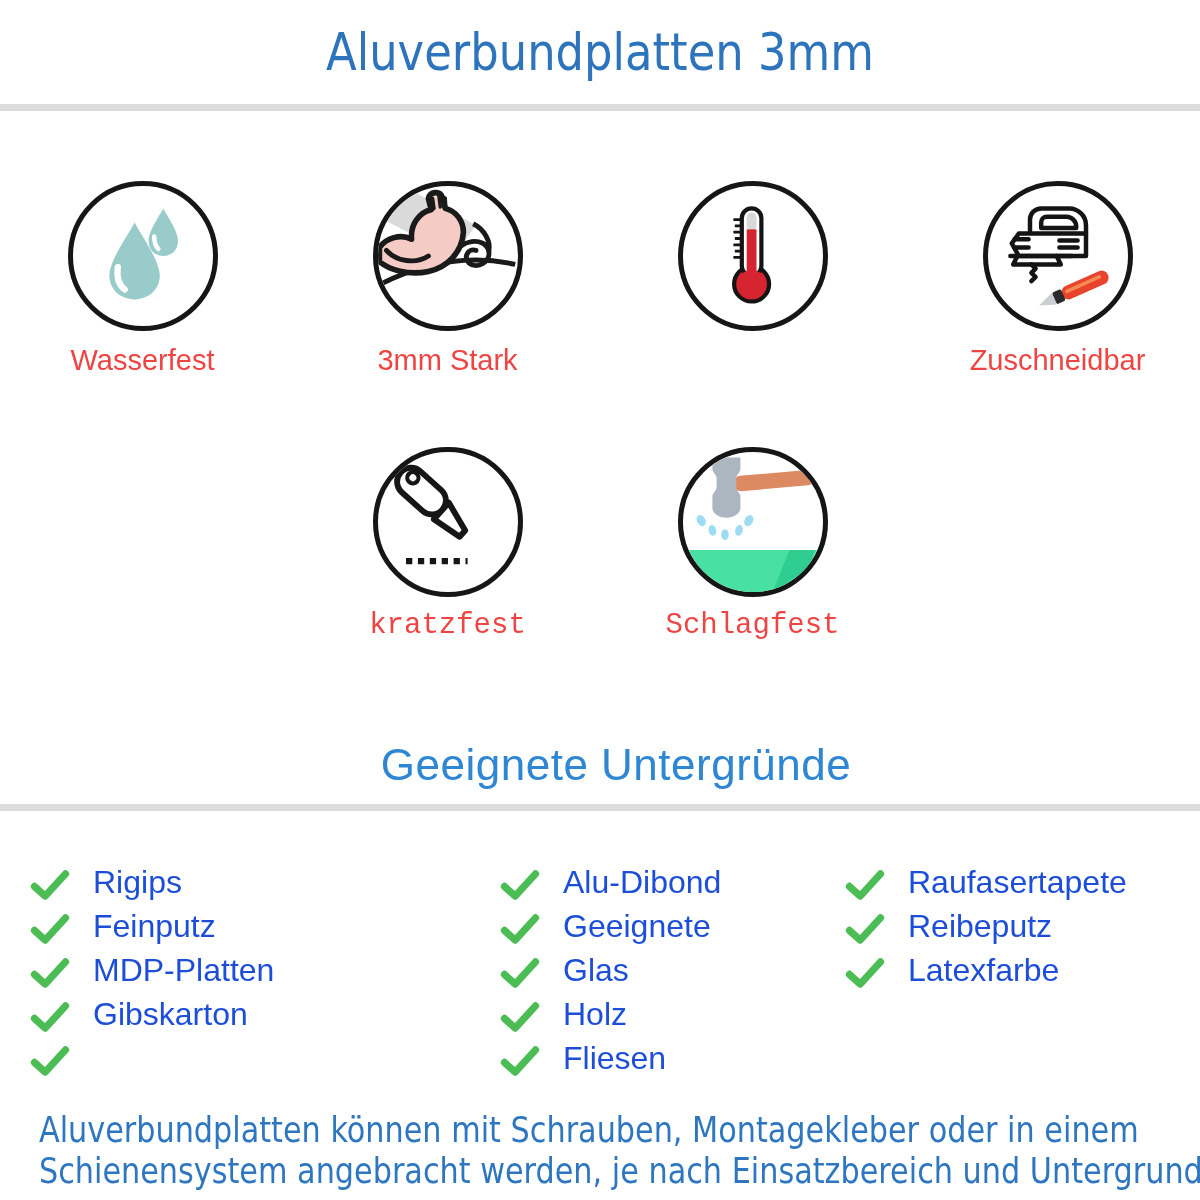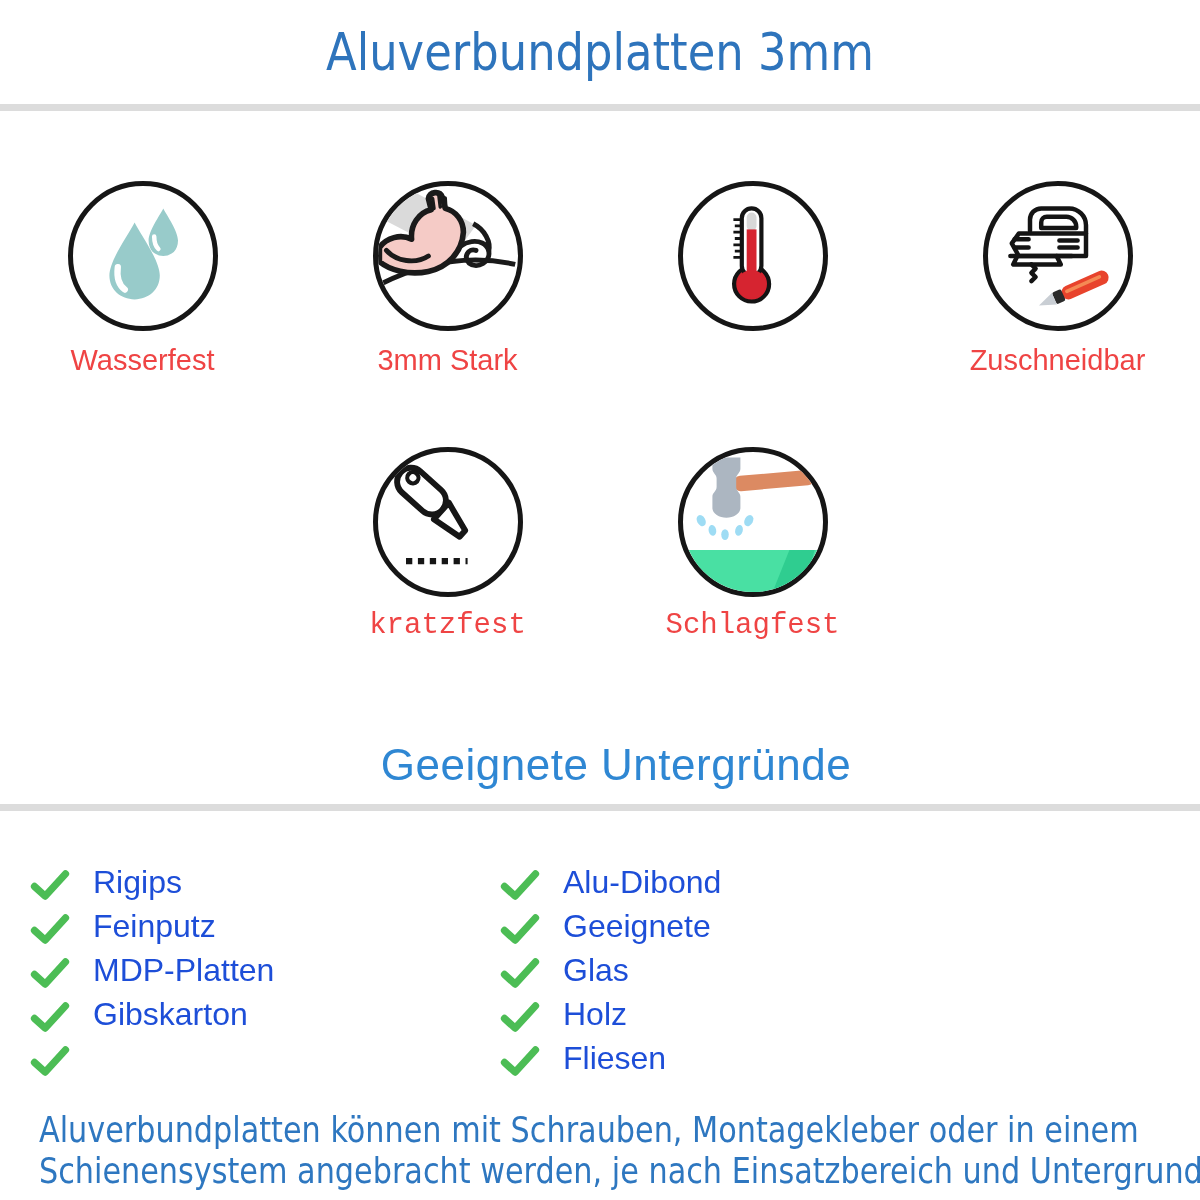--- a/index.html
+++ b/index.html
@@ -222,18 +222,38 @@
         </svg>
         <span>Holz</span>
       </li>
     <li>
         <svg class="chk">
           <use href="#chk"></use>
         </svg>
         <span>Fliesen</span>
       </li>
   </ul>
+  <ul class="col-3">
+    <li>
+        <svg class="chk">
+          <use href="#chk"></use>
+        </svg>
+        <span>Raufasertapete</span>
+      </li>
+    <li>
+        <svg class="chk">
+          <use href="#chk"></use>
+        </svg>
+        <span>Reibeputz</span>
+      </li>
+    <li>
+        <svg class="chk">
+          <use href="#chk"></use>
+        </svg>
+        <span>Latexfarbe</span>
+      </li>
+  </ul>
 </div>
 
 <div class="footer">
   <div>Aluverbundplatten können mit Schrauben, Montagekleber oder in einem</div>
   <div>Schienensystem angebracht werden, je nach Einsatzbereich und Untergrund.</div>
 </div>
 
 </body></html>

